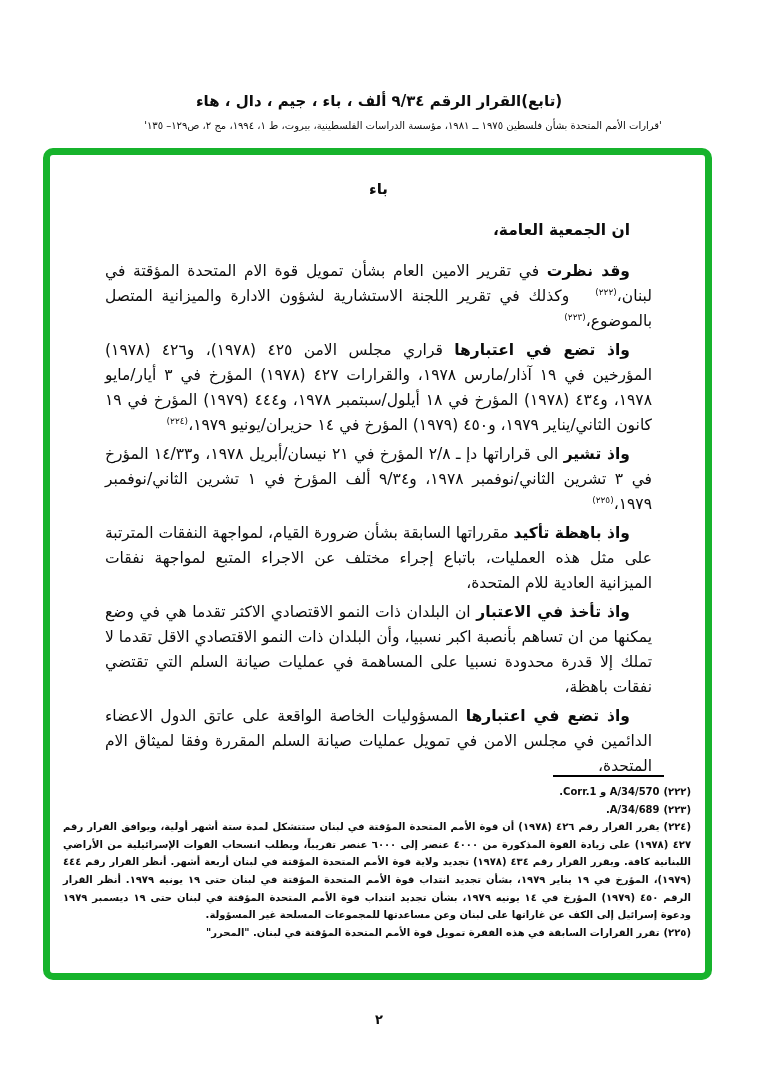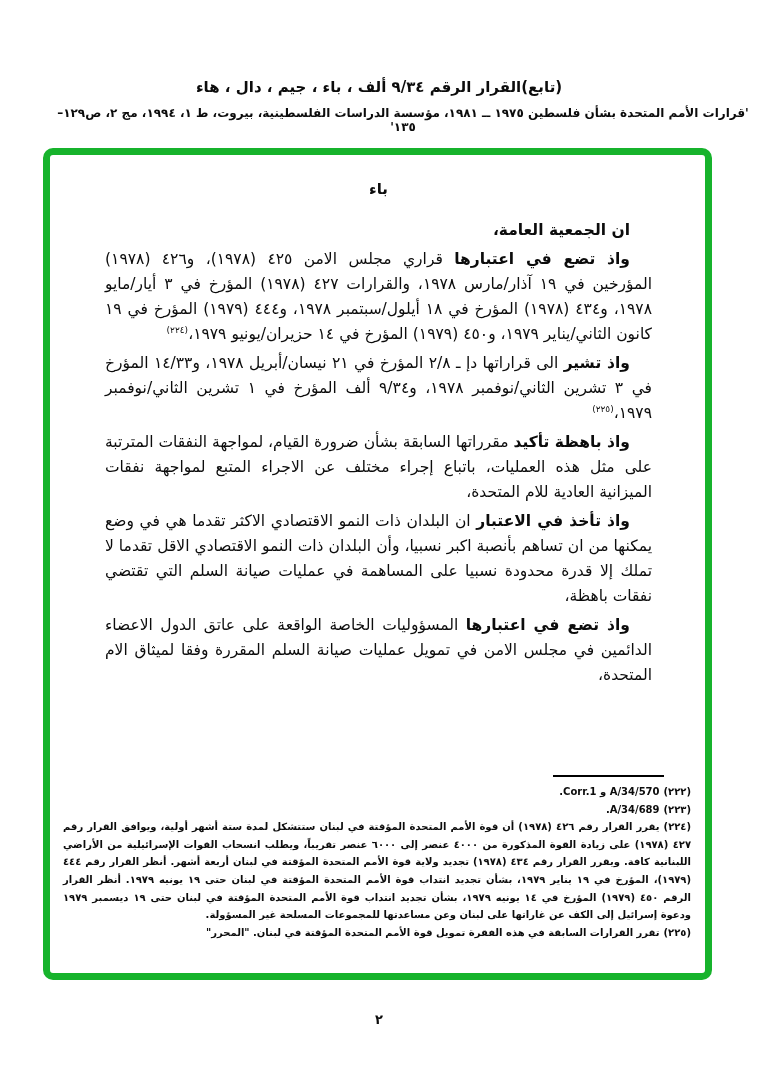--- a/index.html
+++ b/index.html
@@ -1,37 +1,37 @@
 <!DOCTYPE html>
 <html lang="ar"><head>
 <meta charset="utf-8">
 <style>
   html,body{margin:0;padding:0;}
   body{
     width:758px;height:1078px;position:relative;background:#ffffff;
     font-family:"DejaVu Sans",sans-serif;color:#0c0c0c;overflow:hidden;
   }
   
-  .header{position:absolute;top:78px;left:0;width:758px;text-align:center;direction:rtl;}
+  .header{position:absolute;top:92px;left:0;width:758px;text-align:center;direction:rtl;}
   .header-title{font-size:15px;font-weight:bold;letter-spacing:0;}
-  .header-source{font-size:12px;font-weight:bold;margin-top:10px;padding-left:48px;}
+  .header-source{font-size:10px;font-weight:normal;margin-top:10px;padding-left:48px;}
   
   .green-box{
     position:absolute;left:43px;top:148px;width:669px;height:832px;
     box-sizing:border-box;border:7px solid #17b32c;border-radius:10px;
     background:transparent;overflow:hidden;
   }
   
   .main-text{
     position:absolute;top:12px;right:53px;left:55px;
     direction:rtl;text-align:justify;
     font-size:15.5px;line-height:25px;
   }
   .section-letter{text-align:center;font-weight:bold;font-size:15px;margin:10px 0 16px;}
-  .opening{font-weight:bold;text-indent:22px;margin:0 0 4px;}
+  .opening{font-weight:bold;text-indent:22px;margin:0 0 16px;}
   .para{margin:4px 0 0;text-indent:22px;}
   .lead{font-weight:bold;}
   sup.fn-ref{font-size:9px;line-height:0;vertical-align:super;}
   
   .footnotes{
     position:absolute;top:620px;right:14px;left:13px;
     direction:rtl;font-size:10px;font-weight:bold;line-height:17.6px;
   }
   .fn-sep{width:111px;border-top:2px solid #000;margin:0 27px 6px auto;}
   .fn{margin:0;text-align:right;}
@@ -51,20 +51,21 @@
   <div class="header-source">'قرارات الأمم المتحدة بشأن فلسطين ١٩٧٥ ــ ١٩٨١، مؤسسة الدراسات الفلسطينية، بيروت، ط ١، ١٩٩٤، مج ٢، ص١٢٩– ١٣٥'</div>
 </div>
 
 <div class="green-box" style="border-color: rgb(23, 179, 44);">
 
   <div class="main-text">
     <div class="section-letter">باء</div>
 
     <p class="opening">ان الجمعية العامة،</p>
 
+    <p class="para"><span class="lead">وقد نظرت</span><span> في تقرير الامين العام بشأن تمويل قوة الام المتحدة المؤقتة في لبنان،</span><sup class="fn-ref">(٢٢٢)</sup><span>&nbsp;&nbsp; وكذلك في تقرير اللجنة الاستشارية لشؤون الادارة والميزانية المتصل بالموضوع،</span><sup class="fn-ref">(٢٢٣)</sup></p>
 
     <p class="para"><span class="lead">واذ تضع في اعتبارها</span><span> قراري مجلس الامن ٤٢٥ (١٩٧٨)، و٤٢٦ (١٩٧٨) المؤرخين في ١٩ آذار/مارس ١٩٧٨، والقرارات ٤٢٧ (١٩٧٨) المؤرخ في ٣ أيار/مايو ١٩٧٨، و٤٣٤ (١٩٧٨) المؤرخ في ١٨ أيلول/سبتمبر ١٩٧٨، و٤٤٤ (١٩٧٩) المؤرخ في ١٩ كانون الثاني/يناير ١٩٧٩، و٤٥٠ (١٩٧٩) المؤرخ في ١٤ حزيران/يونيو ١٩٧٩،</span><sup class="fn-ref">(٢٢٤)</sup></p>
 
     <p class="para"><span class="lead">واذ تشير</span><span> الى قراراتها دإ ـ ٢/٨ المؤرخ في ٢١ نيسان/أبريل ١٩٧٨، و١٤/٣٣ المؤرخ في ٣ تشرين الثاني/نوفمبر ١٩٧٨، و٩/٣٤ ألف المؤرخ في ١ تشرين الثاني/نوفمبر ١٩٧٩،</span><sup class="fn-ref">(٢٢٥)</sup></p>
 
     <p class="para"><span class="lead">واذ باهظة تأكيد</span><span> مقرراتها السابقة بشأن ضرورة القيام، لمواجهة النفقات المترتبة على مثل هذه العمليات، باتباع إجراء مختلف عن الاجراء المتبع لمواجهة نفقات الميزانية العادية للام المتحدة،</span></p>
 
     <p class="para"><span class="lead">واذ تأخذ في الاعتبار</span><span> ان البلدان ذات النمو الاقتصادي الاكثر تقدما هي في وضع يمكنها من ان تساهم بأنصبة اكبر نسبيا، وأن البلدان ذات النمو الاقتصادي الاقل تقدما لا تملك إلا قدرة محدودة نسبيا على المساهمة في عمليات صيانة السلم التي تقتضي نفقات باهظة،</span></p>
 
     <p class="para"><span class="lead">واذ تضع في اعتبارها</span><span> المسؤوليات الخاصة الواقعة على عاتق الدول الاعضاء الدائمين في مجلس الامن في تمويل عمليات صيانة السلم المقررة وفقا لميثاق الام المتحدة،</span></p>

